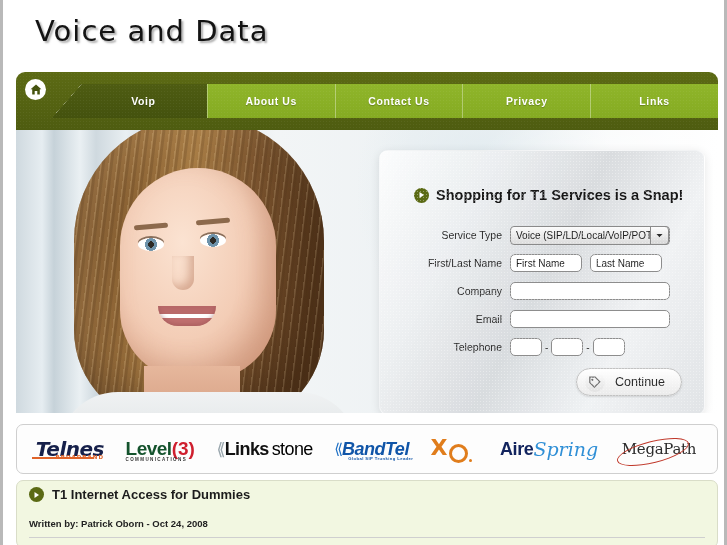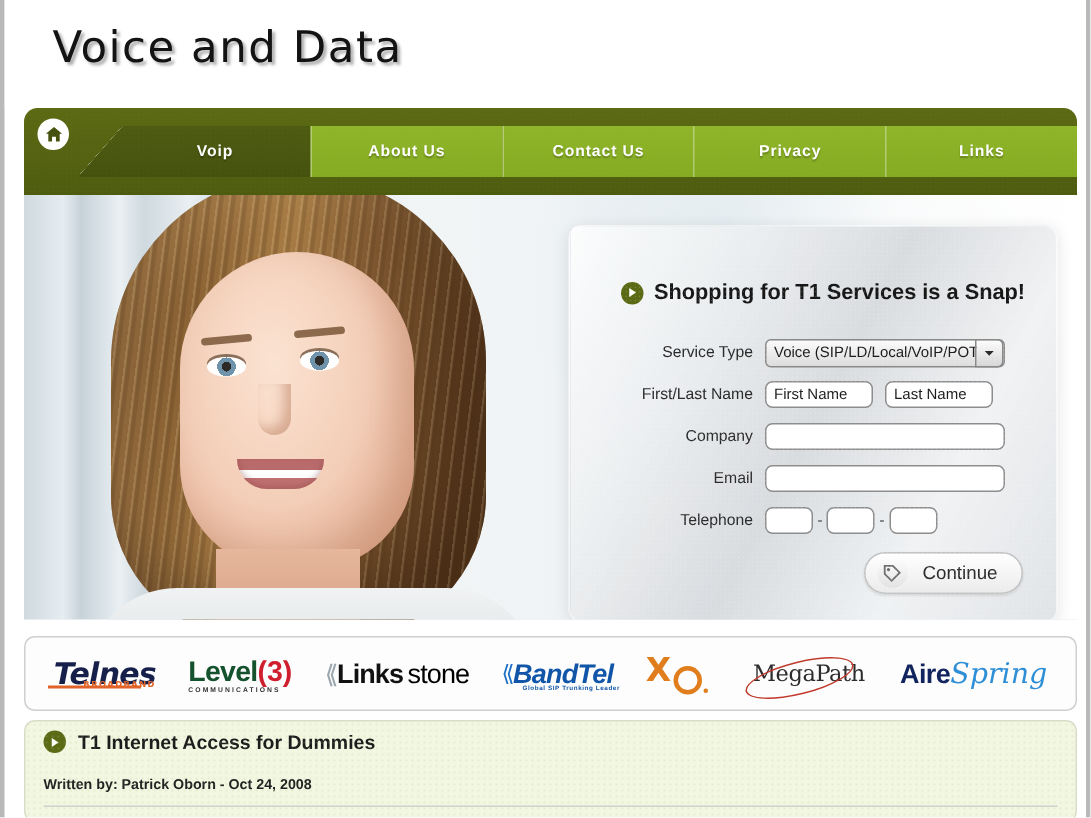--- a/index.html
+++ b/index.html
@@ -585,28 +585,28 @@
       <span class="t1">BandTel</span>
       <span class="t2">Global SIP Trunking Leader</span>
     </div>
 
     <div class="plogo l-xo">
       <span class="x">X</span>
       <span class="o"></span>
       <span class="dot"></span>
     </div>
 
+    <div class="plogo l-aire">
+      <span class="t1">Aire</span>
+      <span class="t2">Spring</span>
+    </div>
+
     <div class="plogo l-mega">
       <span class="ring"></span>
       <span class="t1">MegaPath</span>
-    </div>
-
-    <div class="plogo l-aire">
-      <span class="t1">Aire</span>
-      <span class="t2">Spring</span>
     </div>
 
   </div>
 
   <div class="article">
     <div class="article-title">
       <span class="bullet">
         <svg width="7" height="8" viewBox="0 0 7 8">
             <path d="M1.5 1 L6 4 L1.5 7 Z" fill="#ffffff"></path>
           </svg>

